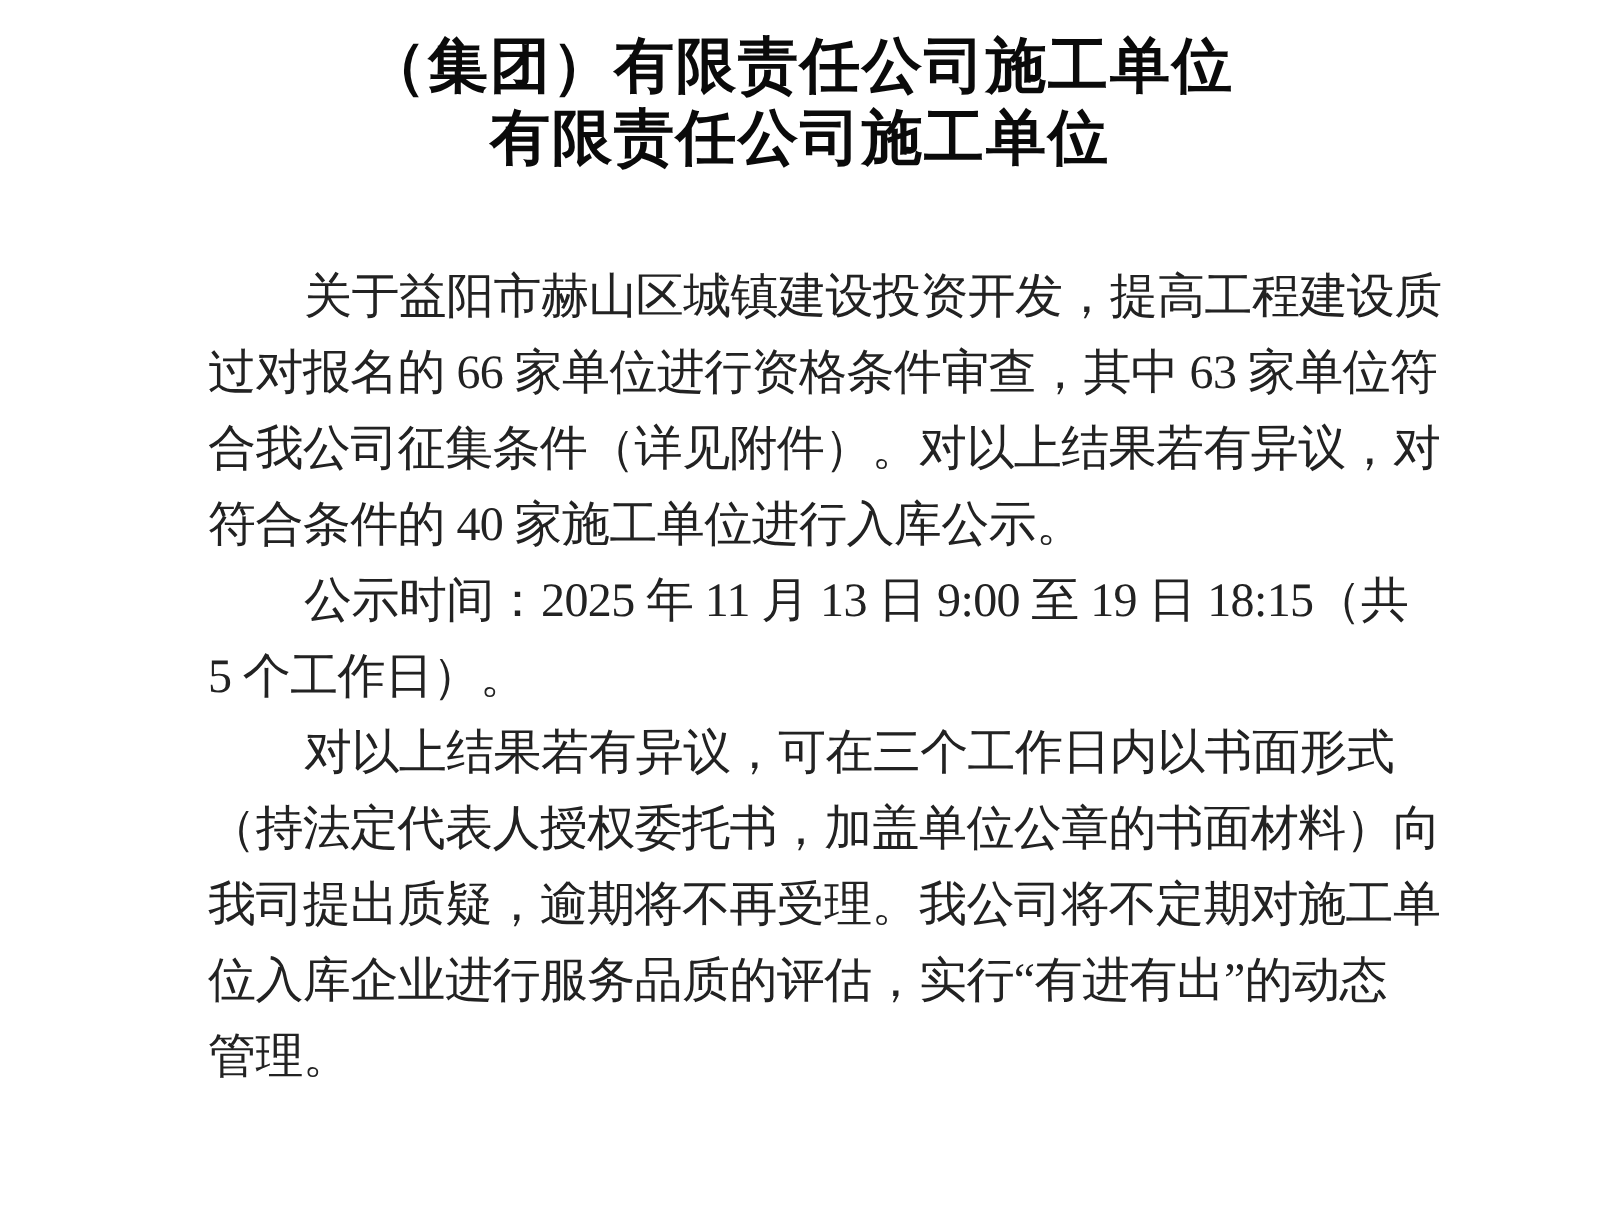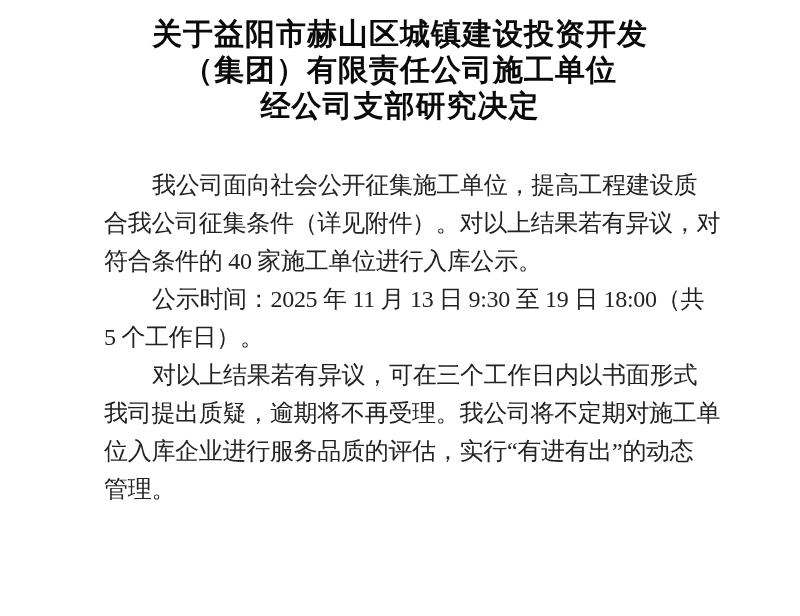--- a/index.html
+++ b/index.html
@@ -48,39 +48,40 @@
   .b-line.indent {
     padding-left: 48px;
   }
 </style>
 </head>
 <body>
 
 <div class="doc">
 
   <div class="doc-title">
-    <div class="t-line">关于益阳市赫山区城镇建设投资开发</div>
     <div class="t-line">（集团）有限责任公司施工单位</div>
-    <div class="t-line">经公司支部研究决定</div>
+    <div class="t-line">有限责任公司施工单位</div>
   </div>
 
   <div class="doc-body">
 
     <div>
-      <div class="b-line indent">我公司面向社会公开征集施工单位，提高工程建设质</div>
+      <div class="b-line indent">关于益阳市赫山区城镇建设投资开发，提高工程建设质</div>
+      <div class="b-line">过对报名的 66 家单位进行资格条件审查，其中 63 家单位符</div>
       <div class="b-line">合我公司征集条件（详见附件）。对以上结果若有异议，对</div>
       <div class="b-line">符合条件的 40 家施工单位进行入库公示。</div>
     </div>
 
     <div>
-      <div class="b-line indent">公示时间：2025 年 11 月 13 日 9:30 至 19 日 18:00（共</div>
+      <div class="b-line indent">公示时间：2025 年 11 月 13 日 9:00 至 19 日 18:15（共</div>
       <div class="b-line">5 个工作日）。</div>
     </div>
 
     <div>
       <div class="b-line indent">对以上结果若有异议，可在三个工作日内以书面形式</div>
+      <div class="b-line">（持法定代表人授权委托书，加盖单位公章的书面材料）向</div>
       <div class="b-line">我司提出质疑，逾期将不再受理。我公司将不定期对施工单</div>
       <div class="b-line">位入库企业进行服务品质的评估，实行“有进有出”的动态</div>
       <div class="b-line">管理。</div>
     </div>
 
   </div>
 </div>
 
 </body></html>

